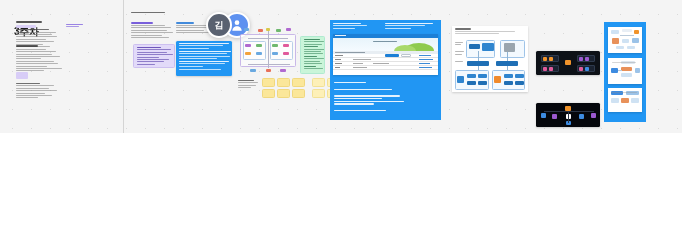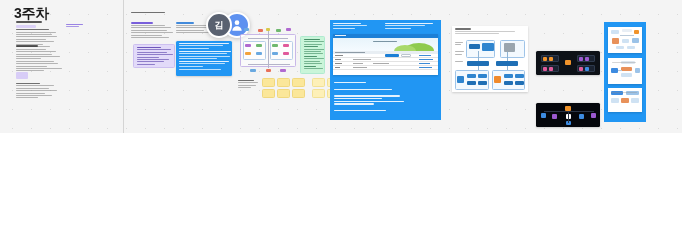--- a/index.html
+++ b/index.html
@@ -20,22 +20,22 @@
   .abs { position: absolute; }
 
   
   .ln { height: 1px; background: #8d8d8d; opacity: .62; margin-bottom: 1.4px; border-radius: 1px; }
   .ln.dark { background: #4a4a4a; opacity: .78; }
   .ln.white { background: #ffffff; opacity: .88; }
   .ln.thick { height: 1.6px; }
 
   
   #title {
-    left: 14px; top: 5px;
-    font-size: 14px; font-weight: bold; color: #1b1b1b;
+    left: 14px; top: 25px;
+    font-size: 10px; font-weight: bold; color: #1b1b1b;
     letter-spacing: -0.3px;
   }
 
   
   #divider { left: 123px; top: 0; width: 1px; height: 133px; background: #c9c9c9; opacity: .75; }
 
   
   .txtblock { }
   .txtblock .hd { height: 1.8px; background: #2e2e2e; opacity: .8; border-radius: 1px; margin-bottom: 2px; }
 

